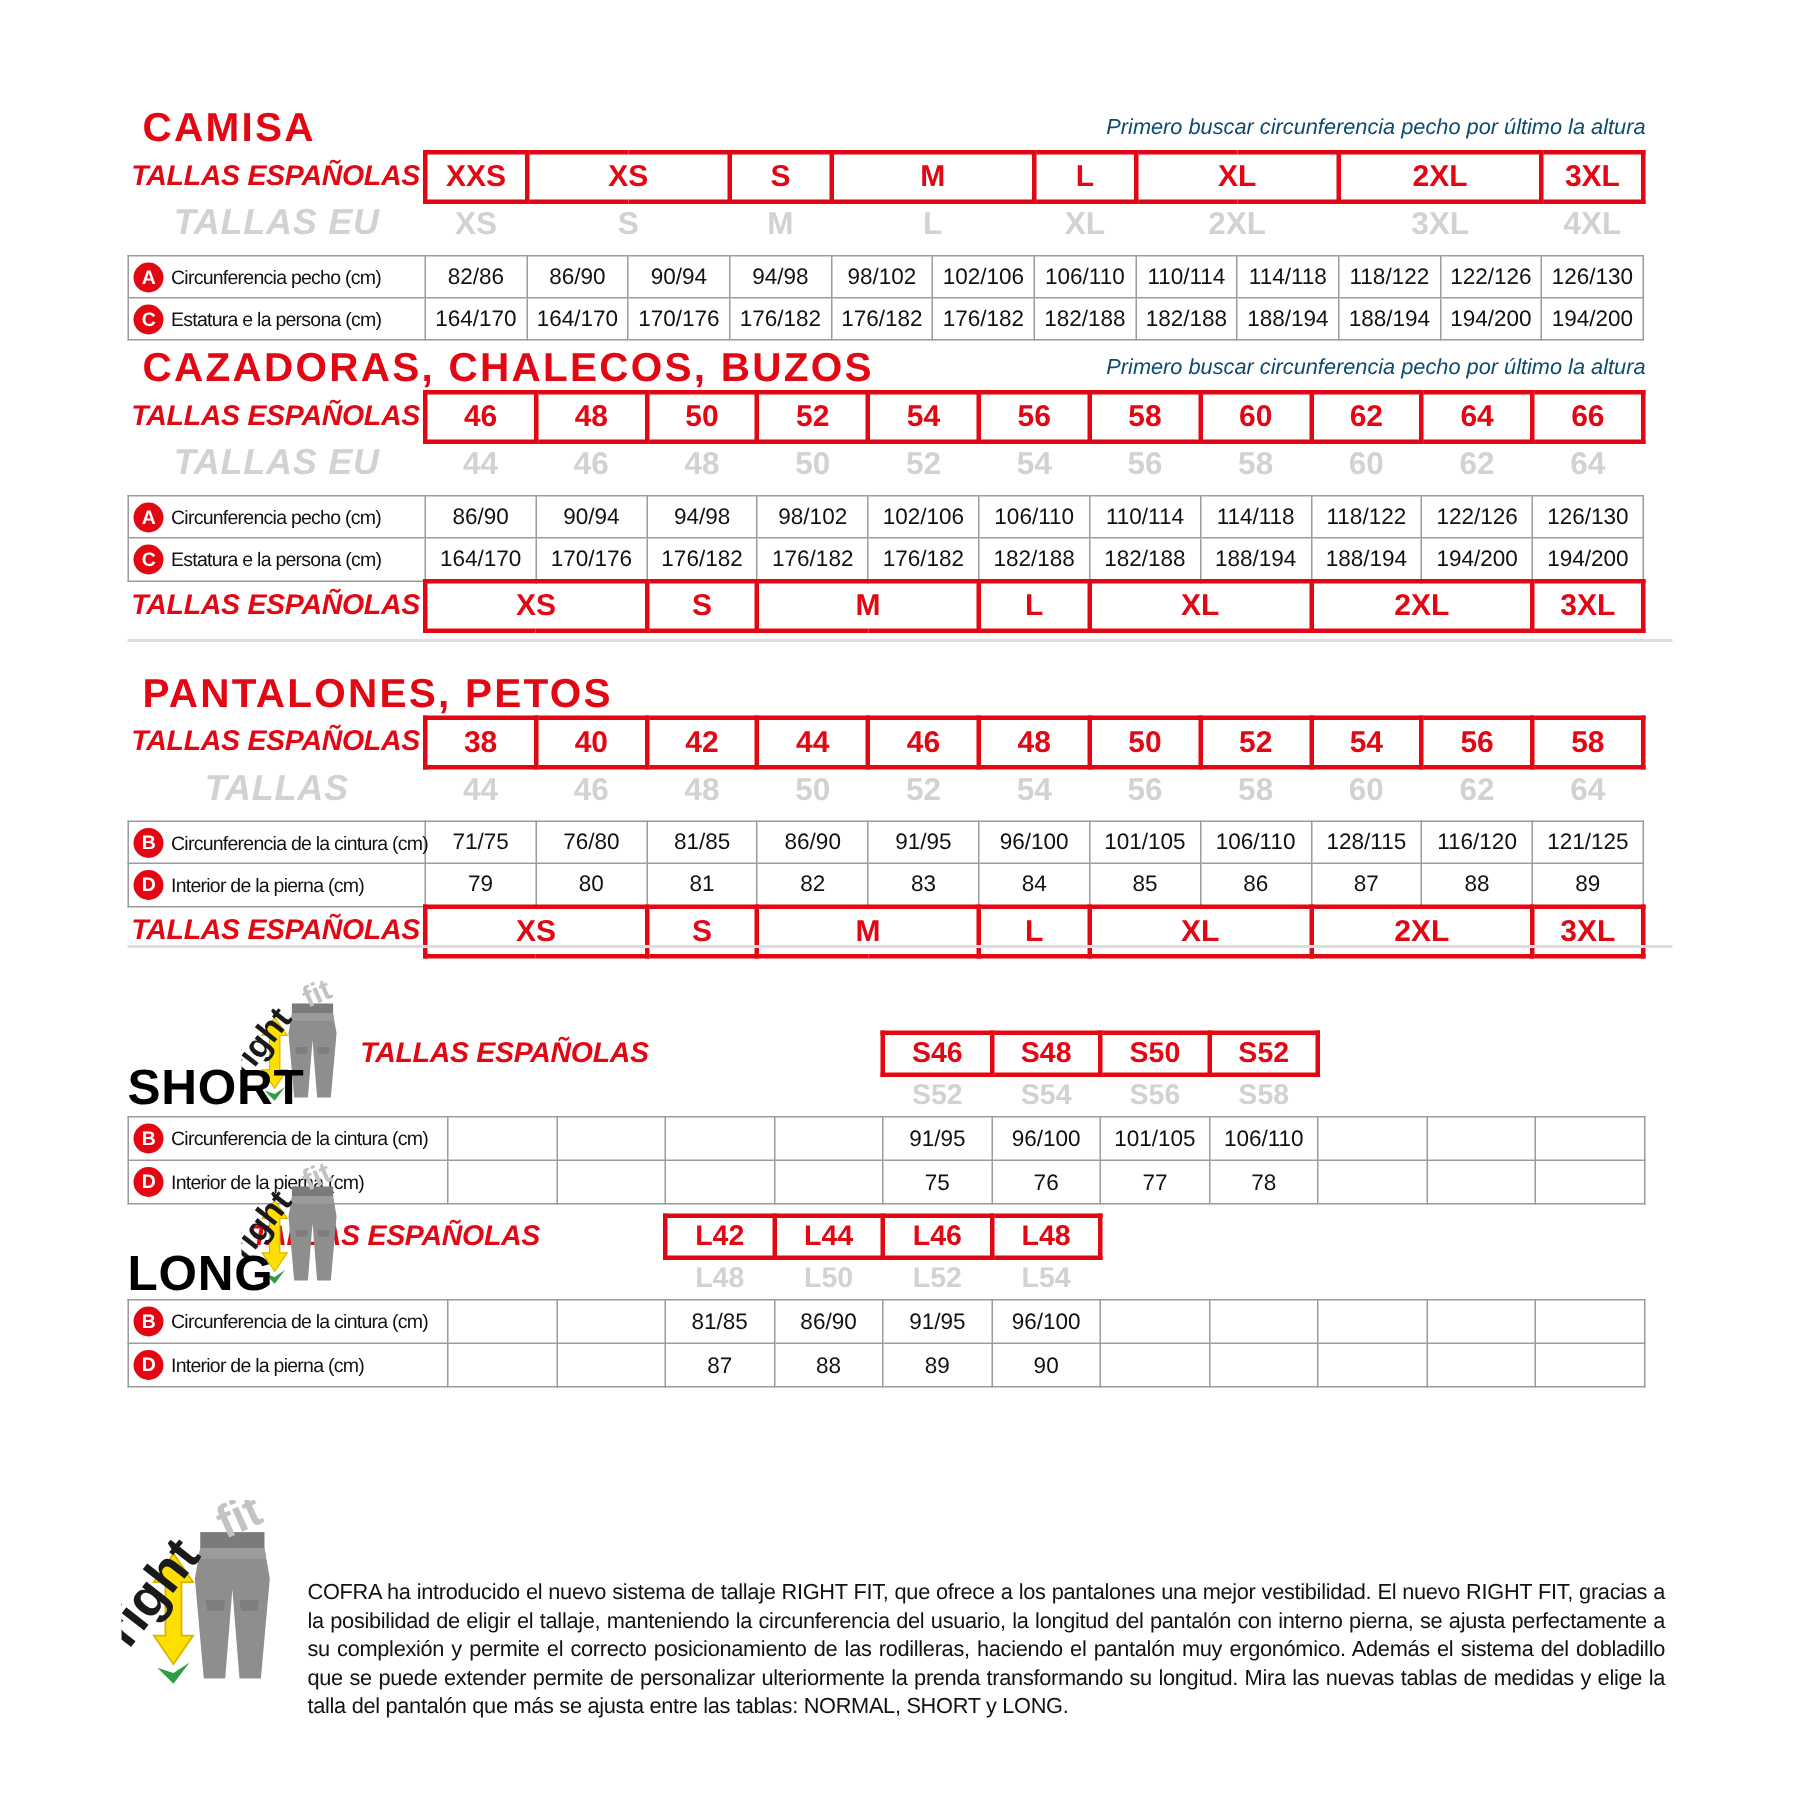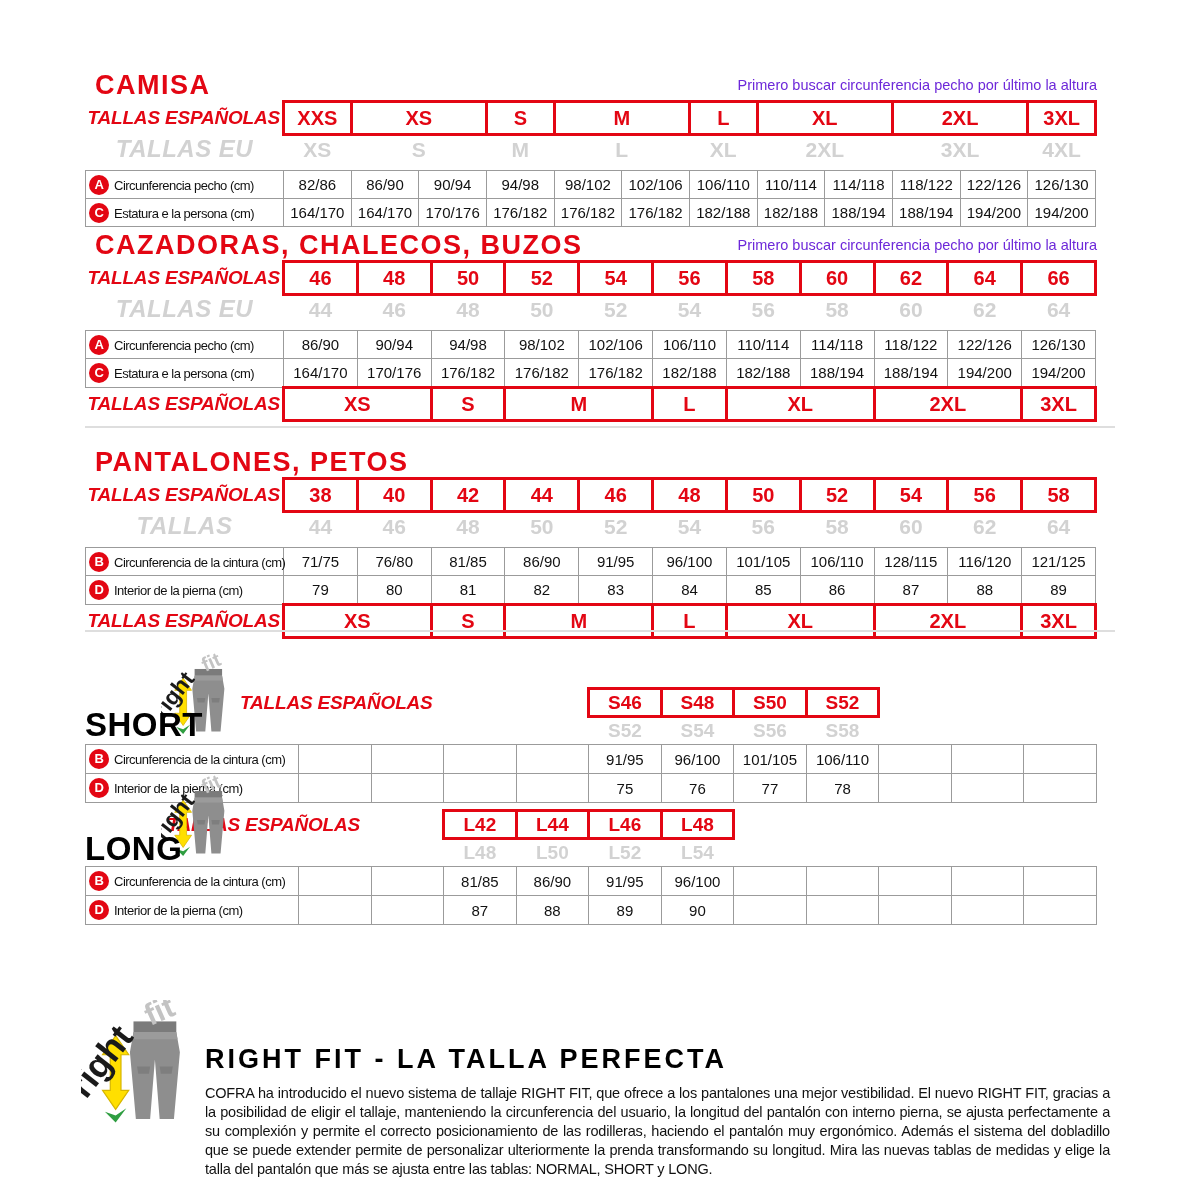--- a/index.html
+++ b/index.html
@@ -8,21 +8,21 @@
     --cell-border:#9b9b9b;
     --ink:#141414;
   }
   html,body{margin:0;padding:0;background:#fff;}
   body{font-family:"Liberation Sans", sans-serif;color:var(--ink);}
   #canvas{position:relative;width:1200px;height:1200px;background:#ffffff;overflow:hidden;}
 
   .section{position:absolute;left:85px;width:1030px;}
   .sec-head{display:flex;justify-content:space-between;align-items:center;height:30px;margin-bottom:0;}
   .sec-title{font-size:27px;font-weight:bold;color:var(--red);letter-spacing:1.5px;padding-left:10px;line-height:28px;white-space:nowrap;}
-  .note{font-size:14.5px;color:#6d28d9;padding-right:18px;white-space:nowrap;}
+  .note{font-size:14.5px;color:#0c4a6e;padding-right:18px;white-space:nowrap;font-style:italic;}
   .note.flush{padding-right:0;}
 
   .divider{position:absolute;left:85px;width:1030px;border-top:2px solid #dedede;height:0;}
 
   
   .size-table{border-collapse:collapse;table-layout:fixed;width:1012px;}
   .size-table td{text-align:center;vertical-align:middle;white-space:nowrap;padding:0;}
   .hdr-row td{height:30px;}
   .ftr-row td{height:30px;}
   .red-box{border:3px solid var(--red);color:var(--red);font-weight:bold;font-size:20px;}
@@ -504,18 +504,17 @@
       </div>
   </div>
 
   <div class="section" style="top:998px;height:160px;">
     <div class="logo-slot" style="left:-4px;top:2px;">
       <svg width="124" height="138" viewBox="0 0 104 116">
           <use href="#rightfit-logo"></use>
         </svg>
     </div>
     <div class="rf-body">
-      <div class="rf-head">RIGHT FIT - LA TALLA PERFECTA</div>
       <div class="rf-par">COFRA ha introducido el nuevo sistema de tallaje RIGHT FIT, que ofrece a los pantalones una mejor vestibilidad. El nuevo RIGHT FIT, gracias a la posibilidad de eligir el tallaje, manteniendo la circunferencia del usuario, la longitud del pantalón con interno pierna, se ajusta perfectamente a su complexión y permite el correcto posicionamiento de las rodilleras, haciendo el pantalón muy ergonómico. Además el sistema del dobladillo que se puede extender permite de personalizar ulteriormente la prenda transformando su longitud. Mira las nuevas tablas de medidas y elige la talla del pantalón que más se ajusta entre las tablas: NORMAL, SHORT y LONG.</div>
     </div>
   </div>
 
 </div>
 
 </body></html>

